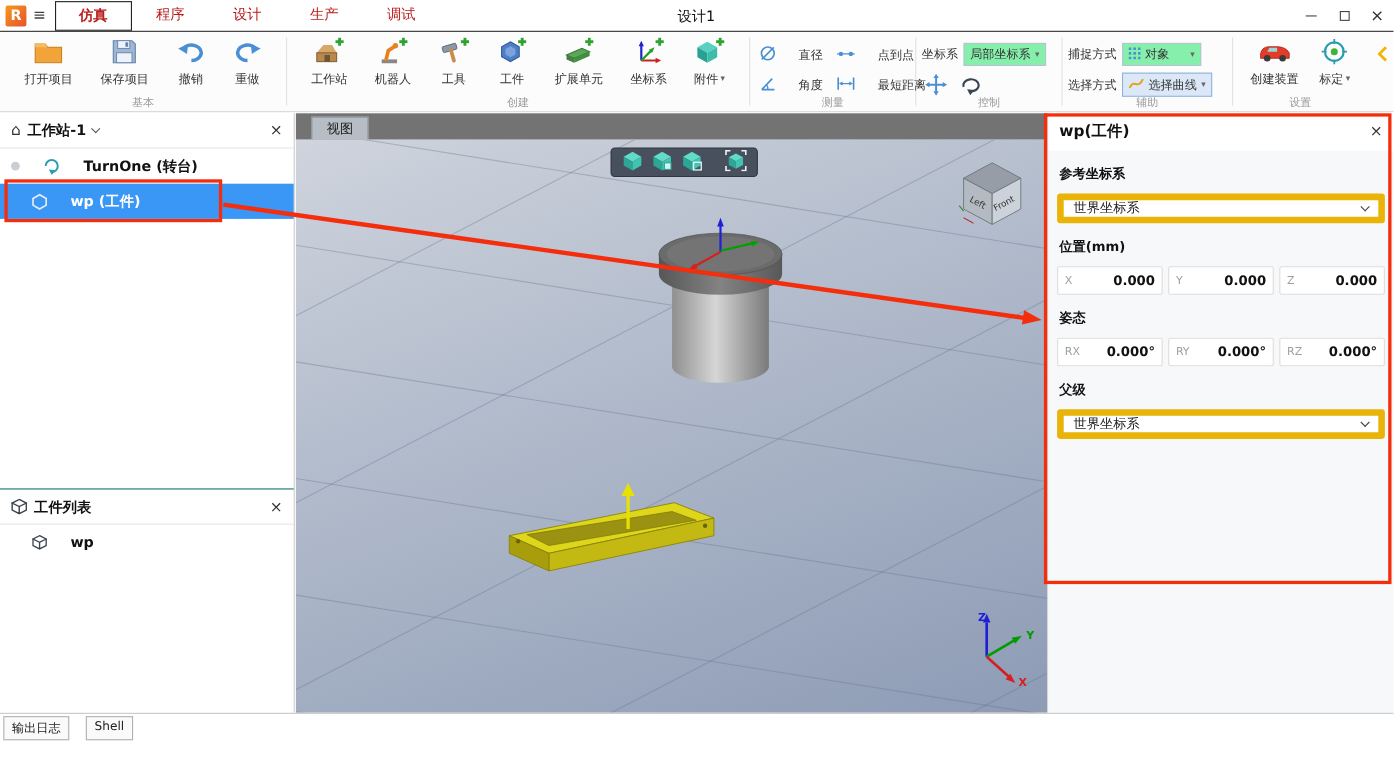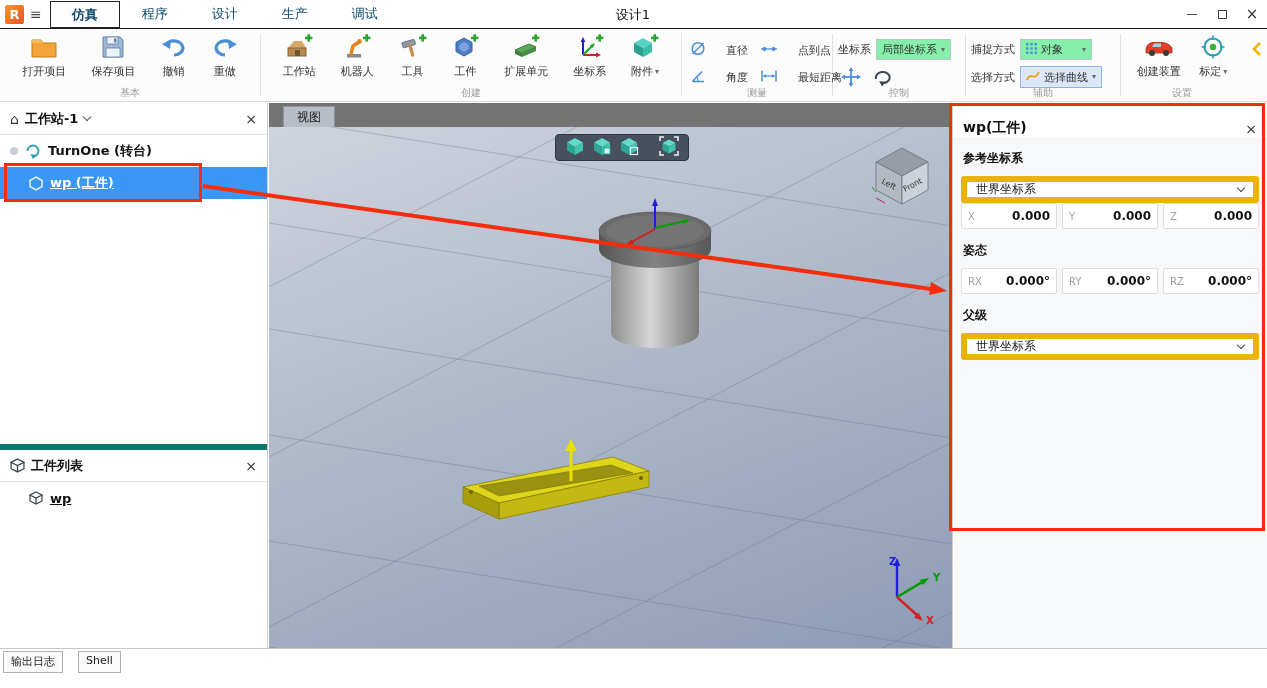--- a/index.html
+++ b/index.html
@@ -5,21 +5,21 @@
   * { margin:0; padding:0; box-sizing:border-box; }
   html,body { width:1267px; height:688px; overflow:hidden; }
   body { font-family:"DejaVu Sans","Liberation Sans",sans-serif; background:#fff; color:#222; }
   .app { position:relative; width:1267px; height:688px; background:#fff; }
 
   
   .titlebar { position:absolute; top:0; left:0; right:0; height:29px; background:#fff; border-bottom:1px solid #1b1b1b; display:flex; align-items:center; }
   .app-icon { width:19px; height:19px; margin:0 6px 0 5px; background:linear-gradient(135deg,#f59a1d,#e8512e); color:#fff; font-weight:bold; font-size:13px; display:flex; align-items:center; justify-content:center; border-radius:2px; }
   .hamburger { font-size:14px; color:#444; margin-right:8px; }
   .menu-tabs { display:flex; align-items:flex-end; height:100%; }
-  .mtab { width:70px; text-align:center; font-size:13px; color:#0c4a6e; height:28px; line-height:28px; }
+  .mtab { width:70px; text-align:center; font-size:13px; color:#b91c1c; height:28px; line-height:28px; }
   .mtab.active { border:1px solid #222; background:#fff; font-weight:bold; height:27px; line-height:25px; margin-top:2px; }
   .window-title { position:absolute; left:533px; width:200px; text-align:center; font-size:13px; color:#111; top:6px; pointer-events:none; }
   .window-controls { position:absolute; right:0; top:0; height:29px; display:flex; }
   .wc { width:30px; height:28px; display:flex; align-items:center; justify-content:center; font-size:15px; color:#333; }
   .wc-min { display:inline-block; width:10px; border-bottom:1.5px solid #444; }
   .wc-max { display:inline-block; width:9px; height:9px; border:1.3px solid #444; }
 
   
   .ribbon { position:absolute; top:29px; left:0; right:0; height:73px; background:#fcfcfc; border-bottom:1px solid #d8d8d8; display:flex; align-items:stretch; }
   .rgroup { position:relative; padding:2px 0 13px; }
@@ -37,46 +37,46 @@
   .srow { display:flex; align-items:center; gap:5px; font-size:11px; color:#333; white-space:nowrap; }
   .sdrop { display:flex; align-items:center; gap:4px; border:1px solid #b8c4d2; background:#86efac; padding:2px 5px; font-size:11px; min-width:72px; }
   .sdrop .caret { margin-left:auto; }
   .sdrop.curve { background:#dce8f8; border-color:#8fb4dc; }
   .icbtn { width:26px; height:24px; display:flex; align-items:center; justify-content:center; }
   .ribbon-collapse { position:absolute; right:5px; top:12px; }
 
   
   .left-panel { position:absolute; top:103px; left:0; width:268px; bottom:40px; background:#fff; border-right:1px solid #ccc; }
   .lsection.ws { height:341px; }
-  .lsection.parts { border-top:6px solid #0f766e; }
+  .lsection.parts { border-top:1px solid #0f766e; }
   .panel-header { height:32px; display:flex; align-items:center; gap:6px; padding:0 10px; border-bottom:1px solid #e6e6e6; }
   .hicon { font-size:14px; color:#333; line-height:1; }
   .ptitle { font-size:13px; font-weight:bold; color:#111; }
   .chev { display:inline-block; width:6px; height:6px; border-right:1.6px solid #555; border-bottom:1.6px solid #555; transform:rotate(45deg); margin-top:-3px; }
   .pclose { margin-left:auto; font-size:14px; color:#333; line-height:1; }
-  .tree-item { height:32px; display:flex; align-items:center; gap:7px; padding-left:10px; font-size:13px; font-weight:bold; color:#111; }
-  .tree-item.noexp { padding-left:29px;text-decoration:underline; }
+  .tree-item { height:32px; display:flex; align-items:center; gap:21px; padding-left:10px; font-size:13px; font-weight:bold; color:#111; }
+  .tree-item.noexp { padding-left:29px; }
   .tree-item.selected { background:#3b97f6; color:#fff; }
   .expander { width:8px; height:8px; border-radius:50%; background:#c9ced4; flex:none; }
   .ticon { display:flex; align-items:center; }
 
   
   .viewport { position:absolute; top:103px; left:269px; width:683px; bottom:40px; }
   .vp-tabbar { height:24px; background:#737373; display:flex; align-items:flex-end; padding-left:14px; }
   .vp-tab { height:21px; padding:0 13px; background:#b6bdc5; border:1px solid #8d949c; border-bottom:none; font-size:12px; color:#1c1c1c; display:flex; align-items:center; }
   .vp-canvas { position:relative; height:calc(100% - 24px); background:linear-gradient(160deg,#cfd4dd 0%,#afb9ca 45%,#8d9bb5 100%); overflow:hidden; }
   .vp-grid { position:absolute; inset:0; }
   .vp-toolbar { position:absolute; left:286px; top:7px; height:27px; background:#47505c; border:1px solid #2e3640; border-radius:4px; display:flex; align-items:center; gap:7px; padding:0 9px; }
   .vtb-gap { width:6px; }
   .viewcube { position:absolute; left:602px; top:18px; }
   .model { position:absolute; }
 
   
   .right-panel { position:absolute; top:103px; left:952px; right:0; bottom:40px; background:#fff; border-left:1px solid #ccc; }
-  .rp-header { height:34px; display:flex; align-items:flex-end; padding:0 10px; background:#fff; }
+  .rp-header { height:34px; display:flex; align-items:center; padding:0 10px; background:#fff; }
   .rp-title { font-size:14px; font-weight:bold; color:#111; }
   .rp-close { margin-left:auto; font-size:14px; color:#333; }
   .rp-body { position:absolute; top:34px; left:0; right:0; bottom:0; background:#f7f8f9; padding:0 8px; }
   .rp-label { font-size:12px; font-weight:bold; color:#111; margin:13px 2px 9px; }
   .rp-select { height:27px; background:#fff; border:6px solid #eab308; border-radius:3px; display:flex; align-items:center; padding:0 9px; font-size:12px; color:#222; }
   .rp-select .chev { margin-left:auto; border-color:#444; }
   .rp-row { display:flex; gap:5px; }
   .rp-input { flex:1; height:26px; background:#fff; border:1px solid #ddd; border-radius:2px; display:flex; align-items:center; padding:0 6px; }
   .rp-input .axis { font-size:10px; color:#9aa0a6; }
   .rp-input .val { margin-left:auto; font-size:12px; font-weight:bold; color:#111; }
@@ -607,20 +607,21 @@
       <span class="rp-title">wp(工件)</span>
       <span class="rp-close">×</span>
     </div>
     <div class="rp-body">
       <div class="rp-label">参考坐标系</div>
       <div class="rp-select">
         <span>世界坐标系</span>
         <span class="chev"></span>
       </div>
 
+      <div class="rp-label">位置(mm)</div>
       <div class="rp-row">
         <div class="rp-input">
           <span class="axis">X</span>
           <span class="val">0.000</span>
         </div>
         <div class="rp-input">
           <span class="axis">Y</span>
           <span class="val">0.000</span>
         </div>
         <div class="rp-input">

